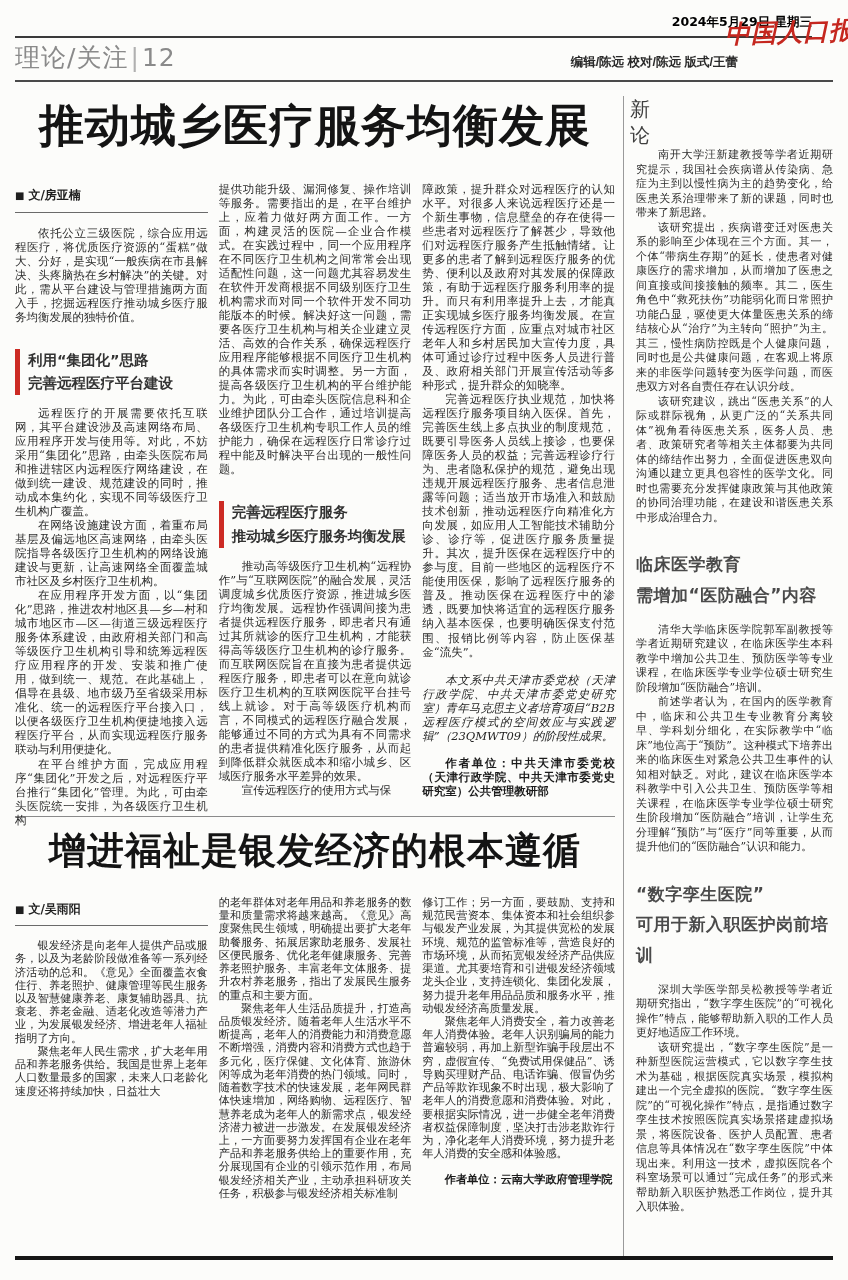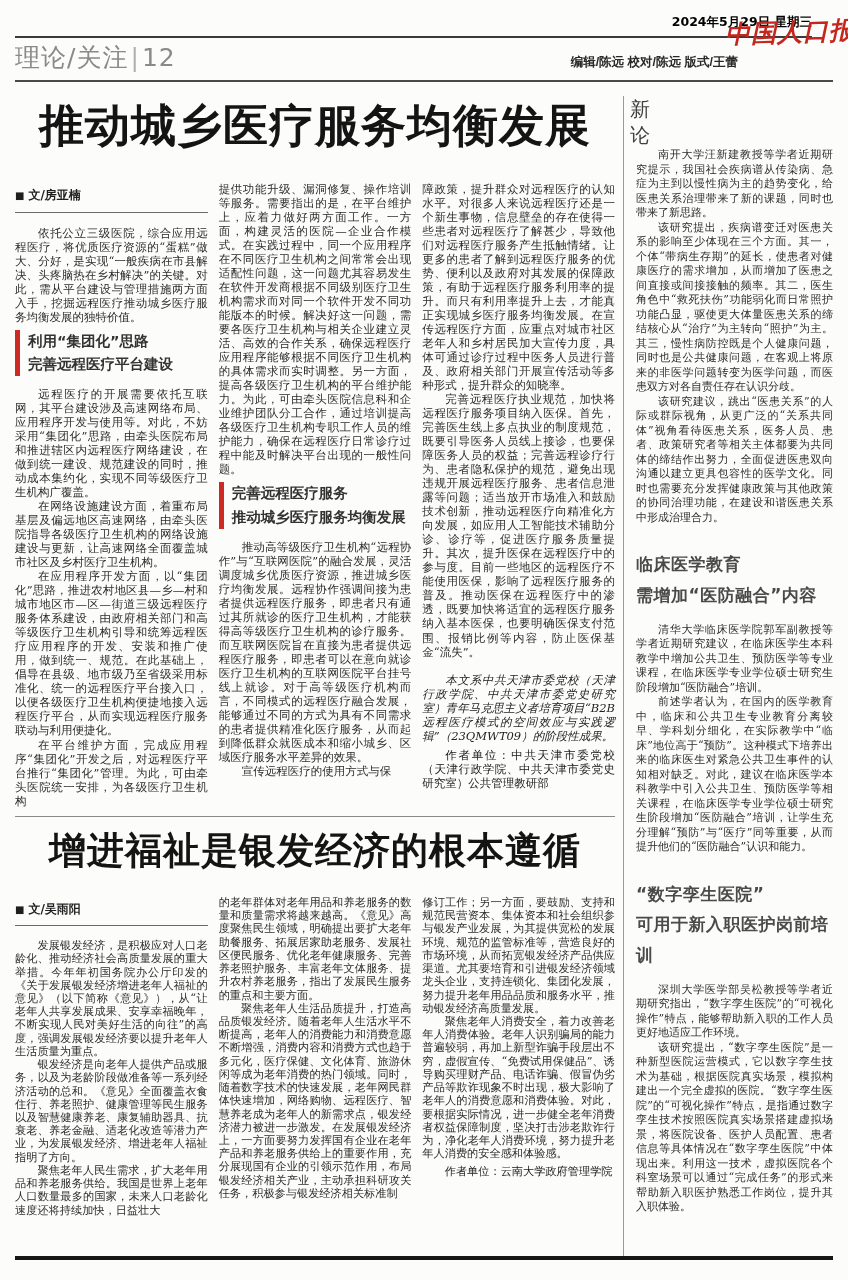--- a/index.html
+++ b/index.html
@@ -28,26 +28,26 @@
   .main-article .headline{font-size:45px;letter-spacing:1px;margin:4px 0 26px;}
   .second-article .headline{font-size:37px;letter-spacing:1px;margin:2px 0 20px;}
   .cols{display:flex;gap:11px;}
   .col{flex:1;min-width:0;font-size:11.5px;line-height:1.22;}
   .second-article .col{font-size:11.2px;line-height:1.18;}
   .byline{font-family:"DejaVu Sans","Liberation Sans",sans-serif;font-size:12px;font-weight:bold;color:#1f1f1f;
           border-bottom:1.5px solid #6a6a6a;padding:6px 0 9px 0;margin-bottom:13px;}
   .byline .sq{font-size:10px;margin-right:4px;}
   .para{margin:0;text-indent:2em;text-align:justify;}
   .para.no-indent{text-indent:0;}
-  .subhead{display:flex;margin:6px 0 11px;}
+  .subhead{display:flex;margin:25px 0 11px;}
   .subhead-bar{width:5px;background:#cc2b24;margin-right:8px;flex:none;}
   .subhead-lines{font-family:"DejaVu Sans","Liberation Sans",sans-serif;font-weight:bold;
                  font-size:14.5px;line-height:1.6;color:#333;}
   .note{margin:14px 0 0;text-indent:2em;text-align:justify;font-style:italic;color:#222;}
-  .unit{margin:5px 0 0;text-indent:2em;text-align:justify;font-weight:normal;color:#1b1b1b;
+  .unit{margin:13px 0 0;text-indent:2em;text-align:justify;font-weight:bold;color:#1b1b1b;
         font-family:"DejaVu Sans","Liberation Sans",sans-serif;}
   
   .sidebar{position:absolute;left:636px;top:96px;width:197px;}
   .sb-label{width:1.1em;font-family:"DejaVu Sans","Liberation Sans",sans-serif;font-size:20px;color:#3f3f3f;
             line-height:1.3;word-break:break-all;margin-left:-6px;}
   .sb-title{font-family:"DejaVu Sans","Liberation Sans",sans-serif;font-weight:bold;font-size:17px;
             color:#4a4a4a;line-height:1.8;margin:24px 0 12px;letter-spacing:0.5px;}
   .sb-para{margin:0;text-indent:2em;text-align:justify;font-size:11px;line-height:1.32;color:#2c2c2c;}
 </style>
 </head>
@@ -105,21 +105,20 @@
           <p class="unit">作者单位：中共天津市委党校（天津行政学院、中共天津市委党史研究室）公共管理教研部</p>
         </div>
     </div>
   </div>
 
   <div class="second-article" id="second-article">
     <h1 class="headline">增进福祉是银发经济的根本遵循</h1>
     <div class="cols">
       <div class="col col1">
         <div class="byline"><span class="sq">■</span><span>文/吴雨阳</span></div>
-      <p class="para">发展银发经济，是积极应对人口老龄化、推动经济社会高质量发展的重大举措。今年年初国务院办公厅印发的《关于发展银发经济增进老年人福祉的意见》（以下简称《意见》），从“让老年人共享发展成果、安享幸福晚年，不断实现人民对美好生活的向往”的高度，强调发展银发经济要以提升老年人生活质量为重点。</p>
           <p class="para">银发经济是向老年人提供产品或服务，以及为老龄阶段做准备等一系列经济活动的总和。《意见》全面覆盖衣食住行、养老照护、健康管理等民生服务以及智慧健康养老、康复辅助器具、抗衰老、养老金融、适老化改造等潜力产业，为发展银发经济、增进老年人福祉指明了方向。</p>
           <p class="para">聚焦老年人民生需求，扩大老年用品和养老服务供给。我国是世界上老年人口数量最多的国家，未来人口老龄化速度还将持续加快，日益壮大</p>
         </div>
       <div class="col col2">
           <p class="para no-indent">的老年群体对老年用品和养老服务的数量和质量需求将越来越高。《意见》高度聚焦民生领域，明确提出要扩大老年助餐服务、拓展居家助老服务、发展社区便民服务、优化老年健康服务、完善养老照护服务、丰富老年文体服务、提升农村养老服务，指出了发展民生服务的重点和主要方面。</p>
           <p class="para">聚焦老年人生活品质提升，打造高品质银发经济。随着老年人生活水平不断提高，老年人的消费能力和消费意愿不断增强，消费内容和消费方式也趋于多元化，医疗保健、文化体育、旅游休闲等成为老年消费的热门领域。同时，随着数字技术的快速发展，老年网民群体快速增加，网络购物、远程医疗、智慧养老成为老年人的新需求点，银发经济潜力被进一步激发。在发展银发经济上，一方面要努力发挥国有企业在老年产品和养老服务供给上的重要作用，充分展现国有企业的引领示范作用，布局银发经济相关产业，主动承担科研攻关任务，积极参与银发经济相关标准制</p>
         </div>
       <div class="col col3">
           <p class="para no-indent">修订工作；另一方面，要鼓励、支持和规范民营资本、集体资本和社会组织参与银发产业发展，为其提供宽松的发展环境、规范的监管标准等，营造良好的市场环境，从而拓宽银发经济产品供应渠道。尤其要培育和引进银发经济领域龙头企业，支持连锁化、集团化发展，努力提升老年用品品质和服务水平，推动银发经济高质量发展。</p>
           <p class="para">聚焦老年人消费安全，着力改善老年人消费体验。老年人识别骗局的能力普遍较弱，再加上新型诈骗手段层出不穷，虚假宣传、“免费试用保健品”、诱导购买理财产品、电话诈骗、假冒伪劣产品等欺诈现象不时出现，极大影响了老年人的消费意愿和消费体验。对此，要根据实际情况，进一步健全老年消费者权益保障制度，坚决打击涉老欺诈行为，净化老年人消费环境，努力提升老年人消费的安全感和体验感。</p>

